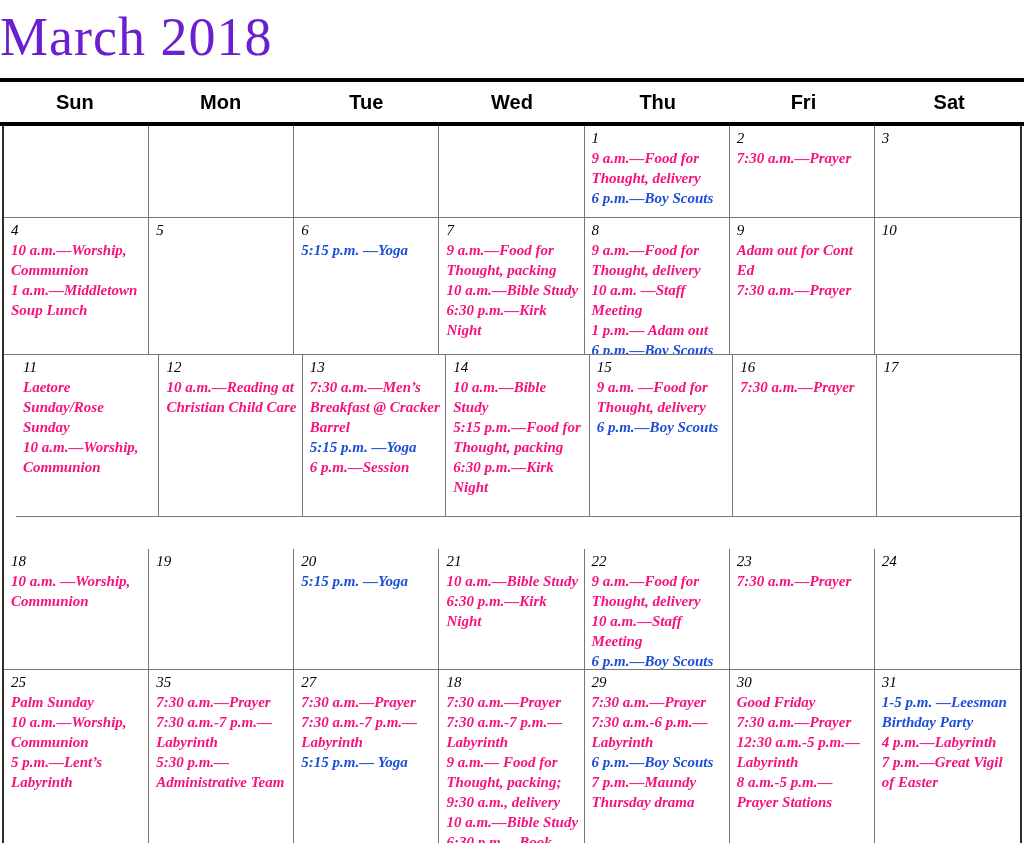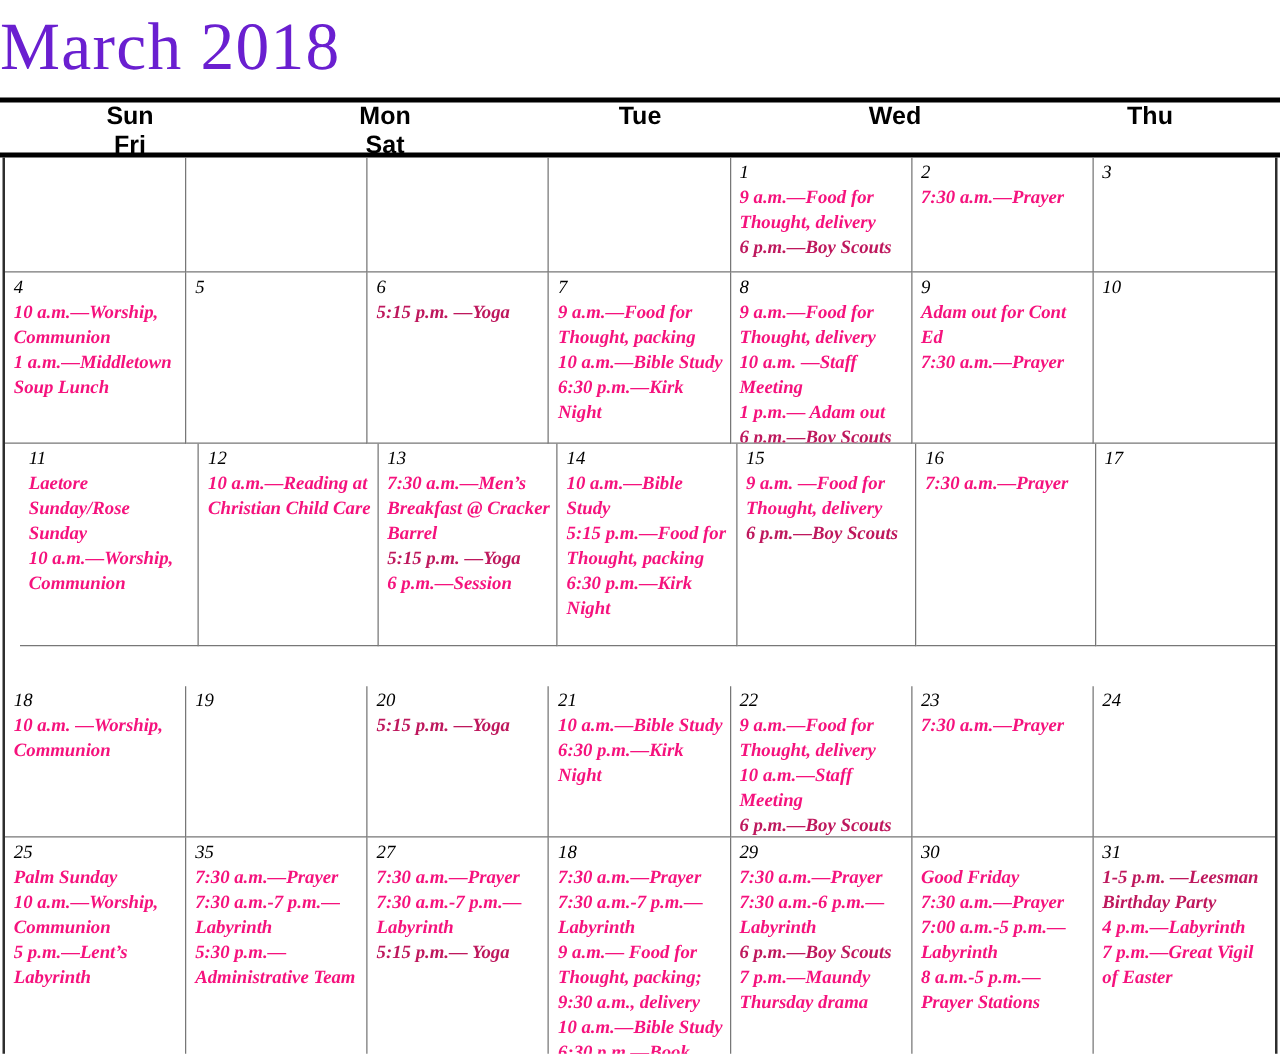--- a/index.html
+++ b/index.html
@@ -6,21 +6,21 @@
   body{width:1024px;height:843px;overflow:hidden;font-family:"Liberation Serif",serif;}
 
   .title{
     margin:0;height:78px;line-height:74px;text-align:left;
     font-family:"Liberation Serif",serif;font-weight:normal;
     font-size:54px;letter-spacing:1px;
   }
   .rule{height:4px;background:#000;width:1024px;}
 
   .weekday-row{
-    display:grid;grid-template-columns:repeat(5,1fr);
+    display:grid;grid-template-columns:repeat(7,1fr);
     margin:0 2px;height:40px;align-items:center;
   }
   .weekday-row .wd{
     text-align:center;font-family:"Liberation Sans",sans-serif;
     font-weight:bold;font-size:20px;color:#000;
   }
 
   .grid{
     margin:0 2px;width:1020px;box-sizing:border-box;
     border-left:2px solid #2e2e2e;border-right:2px solid #2e2e2e;
@@ -42,21 +42,21 @@
 
   .daynum{
     font-style:italic;font-size:15px;color:#000;display:block;
     line-height:20px;
   }
   .event{
     font-style:italic;font-weight:bold;font-size:15px;line-height:20px;
     display:block;
   }
   .event.pink{color:#f5127d;}
-  .event.black{color:#be185d;}
+  .event.black{color:#1d4ed8;}
 </style>
 </head>
 <body>
 
 <h1 class="title" style="color: rgb(106, 31, 208);">March 2018</h1>
 
 <div class="rule"></div>
 
 <div class="weekday-row">
   <div class="wd">Sun</div>
@@ -221,21 +221,21 @@
         <span class="daynum">29</span>
         <span class="event pink">7:30 a.m.—Prayer</span>
         <span class="event pink">7:30 a.m.-6 p.m.— Labyrinth</span>
         <span class="event black">6 p.m.—Boy Scouts</span>
         <span class="event pink">7 p.m.—Maundy Thursday drama</span>
       </div>
       <div class="cell">
         <span class="daynum">30</span>
         <span class="event pink">Good Friday</span>
         <span class="event pink">7:30 a.m.—Prayer</span>
-        <span class="event pink">7:00 a.m.-5 p.m.— Labyrinth</span>
+        <span class="event pink">12:30 a.m.-5 p.m.— Labyrinth</span>
         <span class="event pink">8 a.m.-5 p.m.—Prayer Stations</span>
       </div>
       <div class="cell">
         <span class="daynum">31</span>
         <span class="event black">1-5 p.m. —Leesman Birthday Party</span>
         <span class="event pink">4 p.m.—Labyrinth</span>
         <span class="event pink">7 p.m.—Great Vigil of Easter</span>
       </div>
     </div>
   </div>

